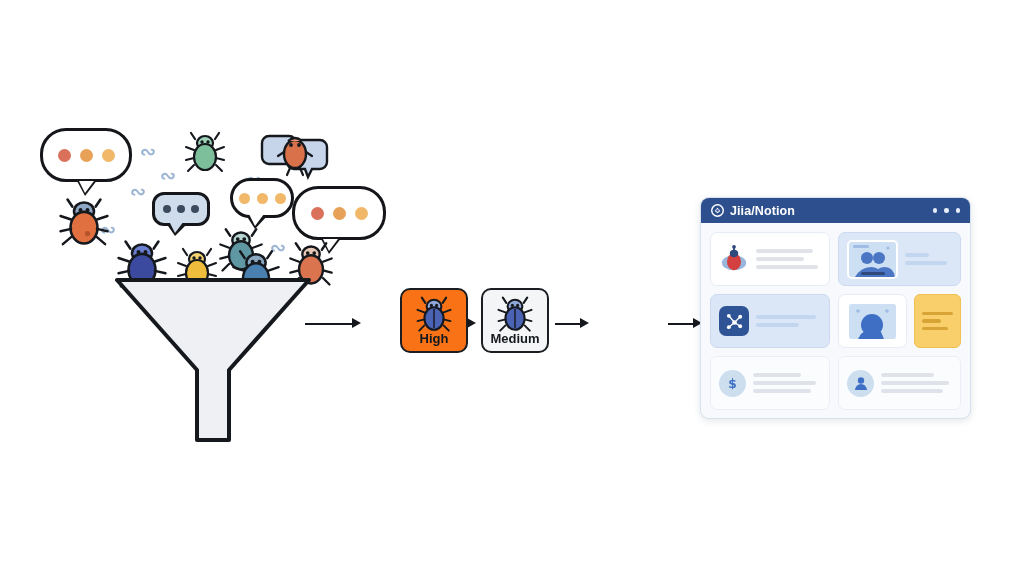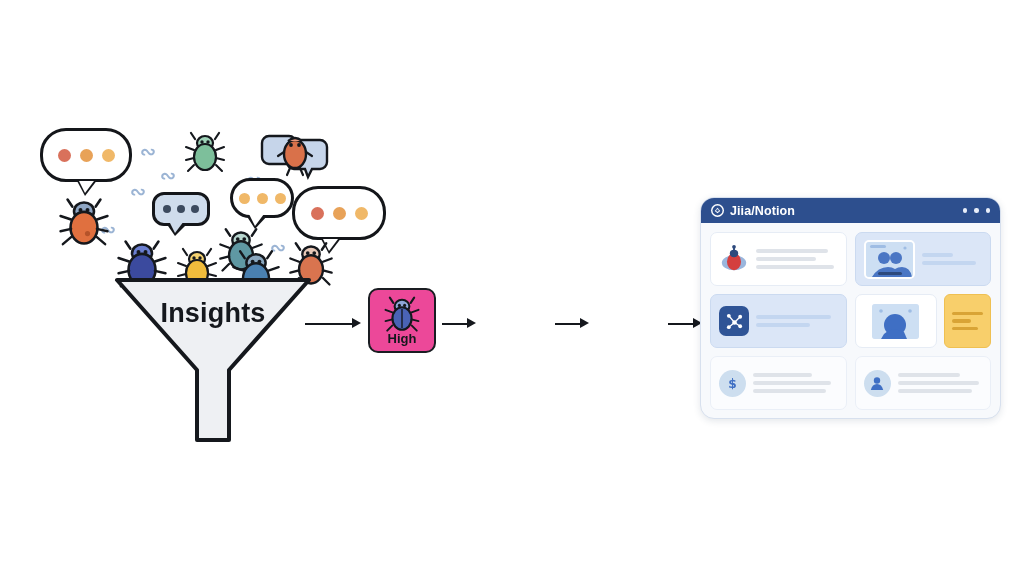--- a/index.html
+++ b/index.html
@@ -65,21 +65,21 @@
 
   
   .pcard{
     position:absolute;top:288px;width:68px;height:65px;
     border:2.5px solid #1a1d22;border-radius:10px;
     background:#f4f5f7;
     display:flex;flex-direction:column;align-items:center;
     justify-content:flex-start;box-sizing:border-box;
     padding-top:5px;
   }
-  .pcard.active{background:#ec4899;}
+  .pcard.active{background:#f97316;margin-left:32px;}
   .pcard .plabel{
     font-size:13px;font-weight:700;color:#15181d;
     position:absolute;bottom:5px;left:0;width:100%;text-align:center;
   }
   #p-high{left:368px;}
   #p-med{left:481px;}
   #p-low{left:594px;}
 
   
   .arrow{position:absolute;top:318px;height:12px;}
@@ -90,24 +90,24 @@
     border-bottom:5.5px solid transparent;
     border-left:9px solid #15181d;
   }
   #a1{left:305px;width:56px;}
   #a2{left:442px;width:34px;}
   #a3{left:555px;width:34px;}
   #a4{left:668px;width:34px;}
 
   
   #window{
-    left:700px;top:197px;width:301px;height:222px;
+    left:700px;top:197px;width:271px;height:222px;
     background:#f7f9fc;
     border:1px solid #d7e0ee;
-    border-radius:14px;
+    border-radius:9px;
     box-shadow:0 2px 7px rgba(40,60,90,.13);
     overflow:hidden;box-sizing:border-box;
   }
   #titlebar{
     height:25px;background:#2d4f8e;
     display:flex;align-items:center;padding:0 10px;box-sizing:border-box;
   }
   #app-icon{
     width:13px;height:13px;border-radius:50%;
     background:#ffffff;margin-right:6px;flex:0 0 auto;
@@ -287,21 +287,20 @@
         <ellipse cx="23" cy="27" rx="11" ry="13" fill="#d9744f" stroke="#15181d" stroke-width="2.2"></ellipse>
         <path d="M12 20 l-8 -3 M12 28 l-8 2 M12 35 l-6 6 M34 20 l8 -3 M34 28 l8 2 M34 35 l6 6" stroke="#15181d" stroke-width="2.1" stroke-linecap="round" fill="none"></path>
       </svg>
     </div>
   </div>
 
   <div class="abs" id="funnel">
     <svg width="200" height="168" viewBox="0 0 200 168">
       <path d="M4 4 L196 4 L116 94 L116 164 L84 164 L84 94 Z" fill="#eef0f3" stroke="#15181d" stroke-width="4" stroke-linejoin="round"></path>
     </svg>
-    <div id="funnel-label">Insights</div>
   </div>
 
   <div class="arrow abs" id="a1">
     <span class="shaft" style="width:47px;"></span>
       <span class="head"></span>
   </div>
   <div class="arrow abs" id="a2">
     <span class="shaft" style="width:25px;"></span>
       <span class="head"></span>
   </div>
@@ -320,20 +319,32 @@
       <ellipse cx="23" cy="13" rx="8.5" ry="7.5" fill="#8fa6d8" stroke="#15181d" stroke-width="2.4"></ellipse>
       <circle cx="20" cy="12" r="1.8" fill="#15181d"></circle>
         <circle cx="26" cy="12" r="1.8" fill="#15181d"></circle>
       <ellipse cx="23" cy="27" rx="11" ry="13" fill="#4a63b5" stroke="#15181d" stroke-width="2.4"></ellipse>
       <path d="M23 16 L23 38" stroke="#15181d" stroke-width="1.6"></path>
       <path d="M12 20 l-8 -3 M12 28 l-8 2 M12 35 l-6 6 M34 20 l8 -3 M34 28 l8 2 M34 35 l6 6" stroke="#15181d" stroke-width="2.2" stroke-linecap="round" fill="none"></path>
     </svg>
     <span class="plabel">High</span>
   </div>
 
+  <div class="pcard" id="p-med">
+    <svg width="40" height="40" viewBox="0 0 46 46" class="gi">
+      <path d="M13 9 l-4 -6 M33 9 l4 -6" stroke="#15181d" stroke-width="2.4" stroke-linecap="round" fill="none"></path>
+      <ellipse cx="23" cy="13" rx="8.5" ry="7.5" fill="#8fa6d8" stroke="#15181d" stroke-width="2.4"></ellipse>
+      <circle cx="20" cy="12" r="1.8" fill="#15181d"></circle>
+        <circle cx="26" cy="12" r="1.8" fill="#15181d"></circle>
+      <ellipse cx="23" cy="27" rx="11" ry="13" fill="#4a63b5" stroke="#15181d" stroke-width="2.4"></ellipse>
+      <path d="M23 16 L23 38" stroke="#15181d" stroke-width="1.6"></path>
+      <path d="M12 20 l-8 -3 M12 28 l-8 2 M12 35 l-6 6 M34 20 l8 -3 M34 28 l8 2 M34 35 l6 6" stroke="#15181d" stroke-width="2.2" stroke-linecap="round" fill="none"></path>
+    </svg>
+    <span class="plabel">Medium</span>
+  </div>
 
 
   <div class="abs" id="window">
 
     <div id="titlebar">
       <span id="app-icon">
         <svg width="11" height="11" viewBox="0 0 12 12">
           <circle cx="6" cy="6" r="5.5" fill="#2d4f8e"></circle>
           <path d="M3 6.5 L6 3 L9 6.5 L6 9 Z" fill="#ffffff"></path>
           <circle cx="6" cy="6" r="1.3" fill="#2d4f8e"></circle>

